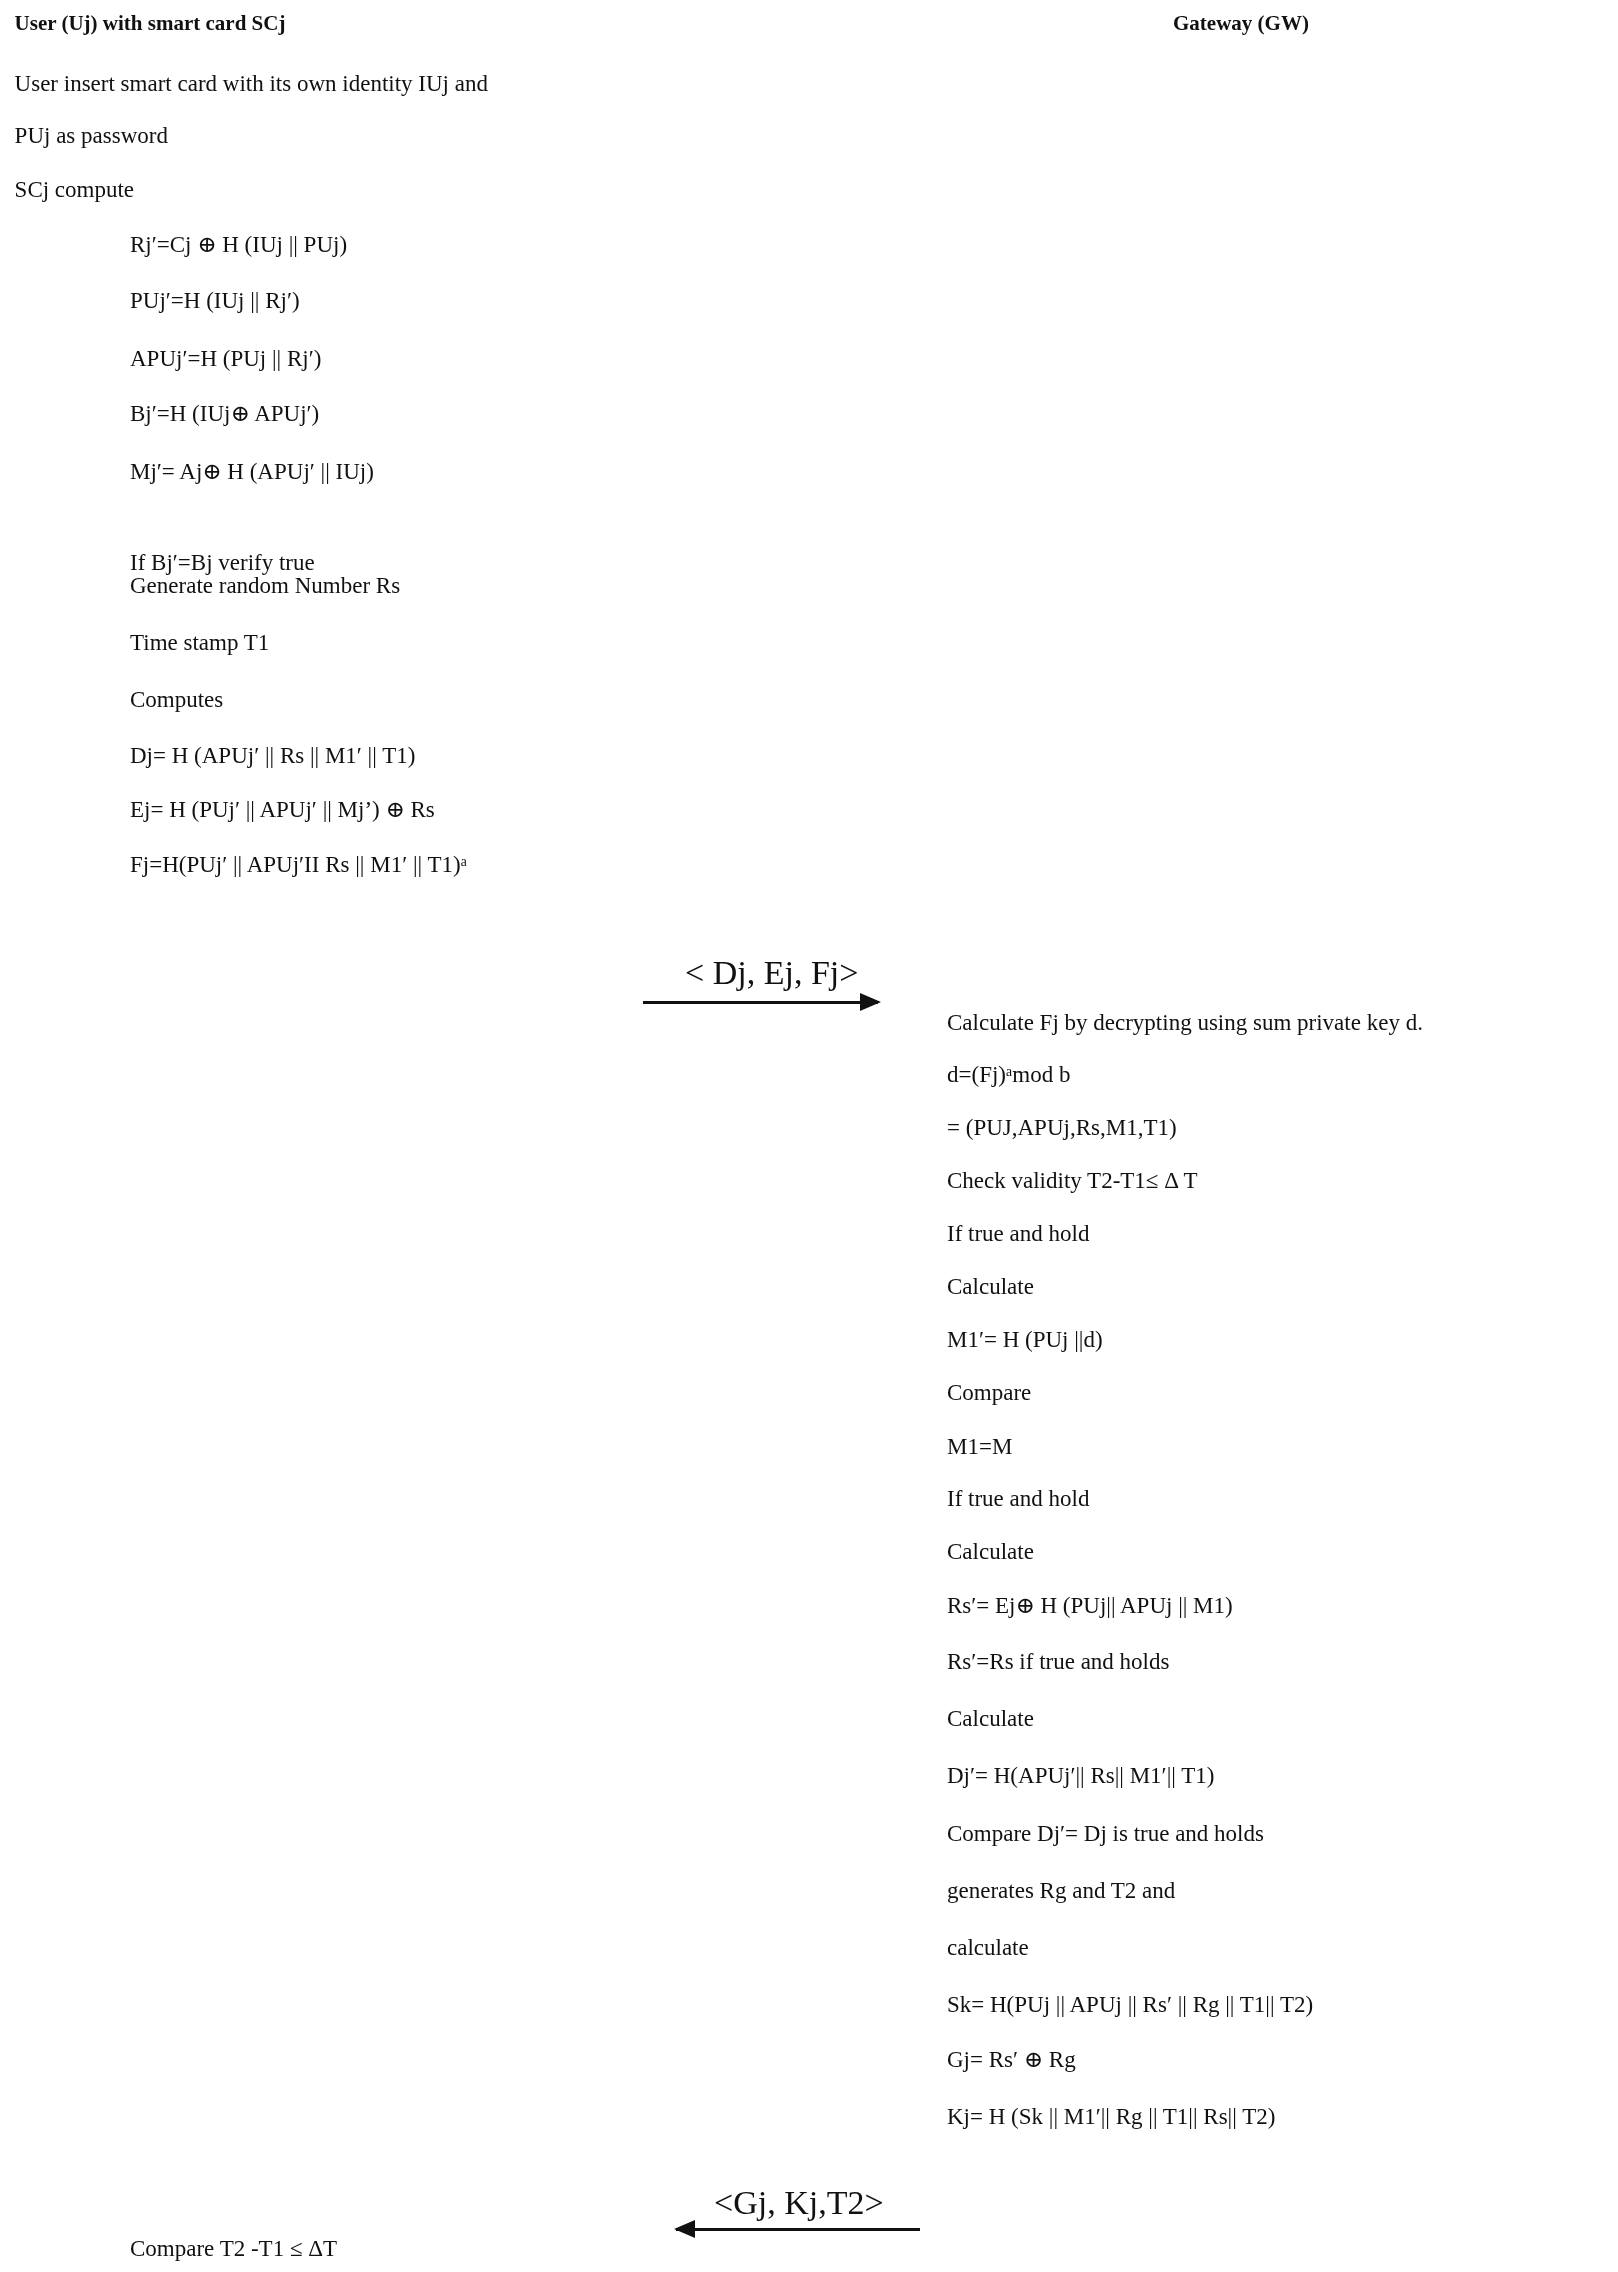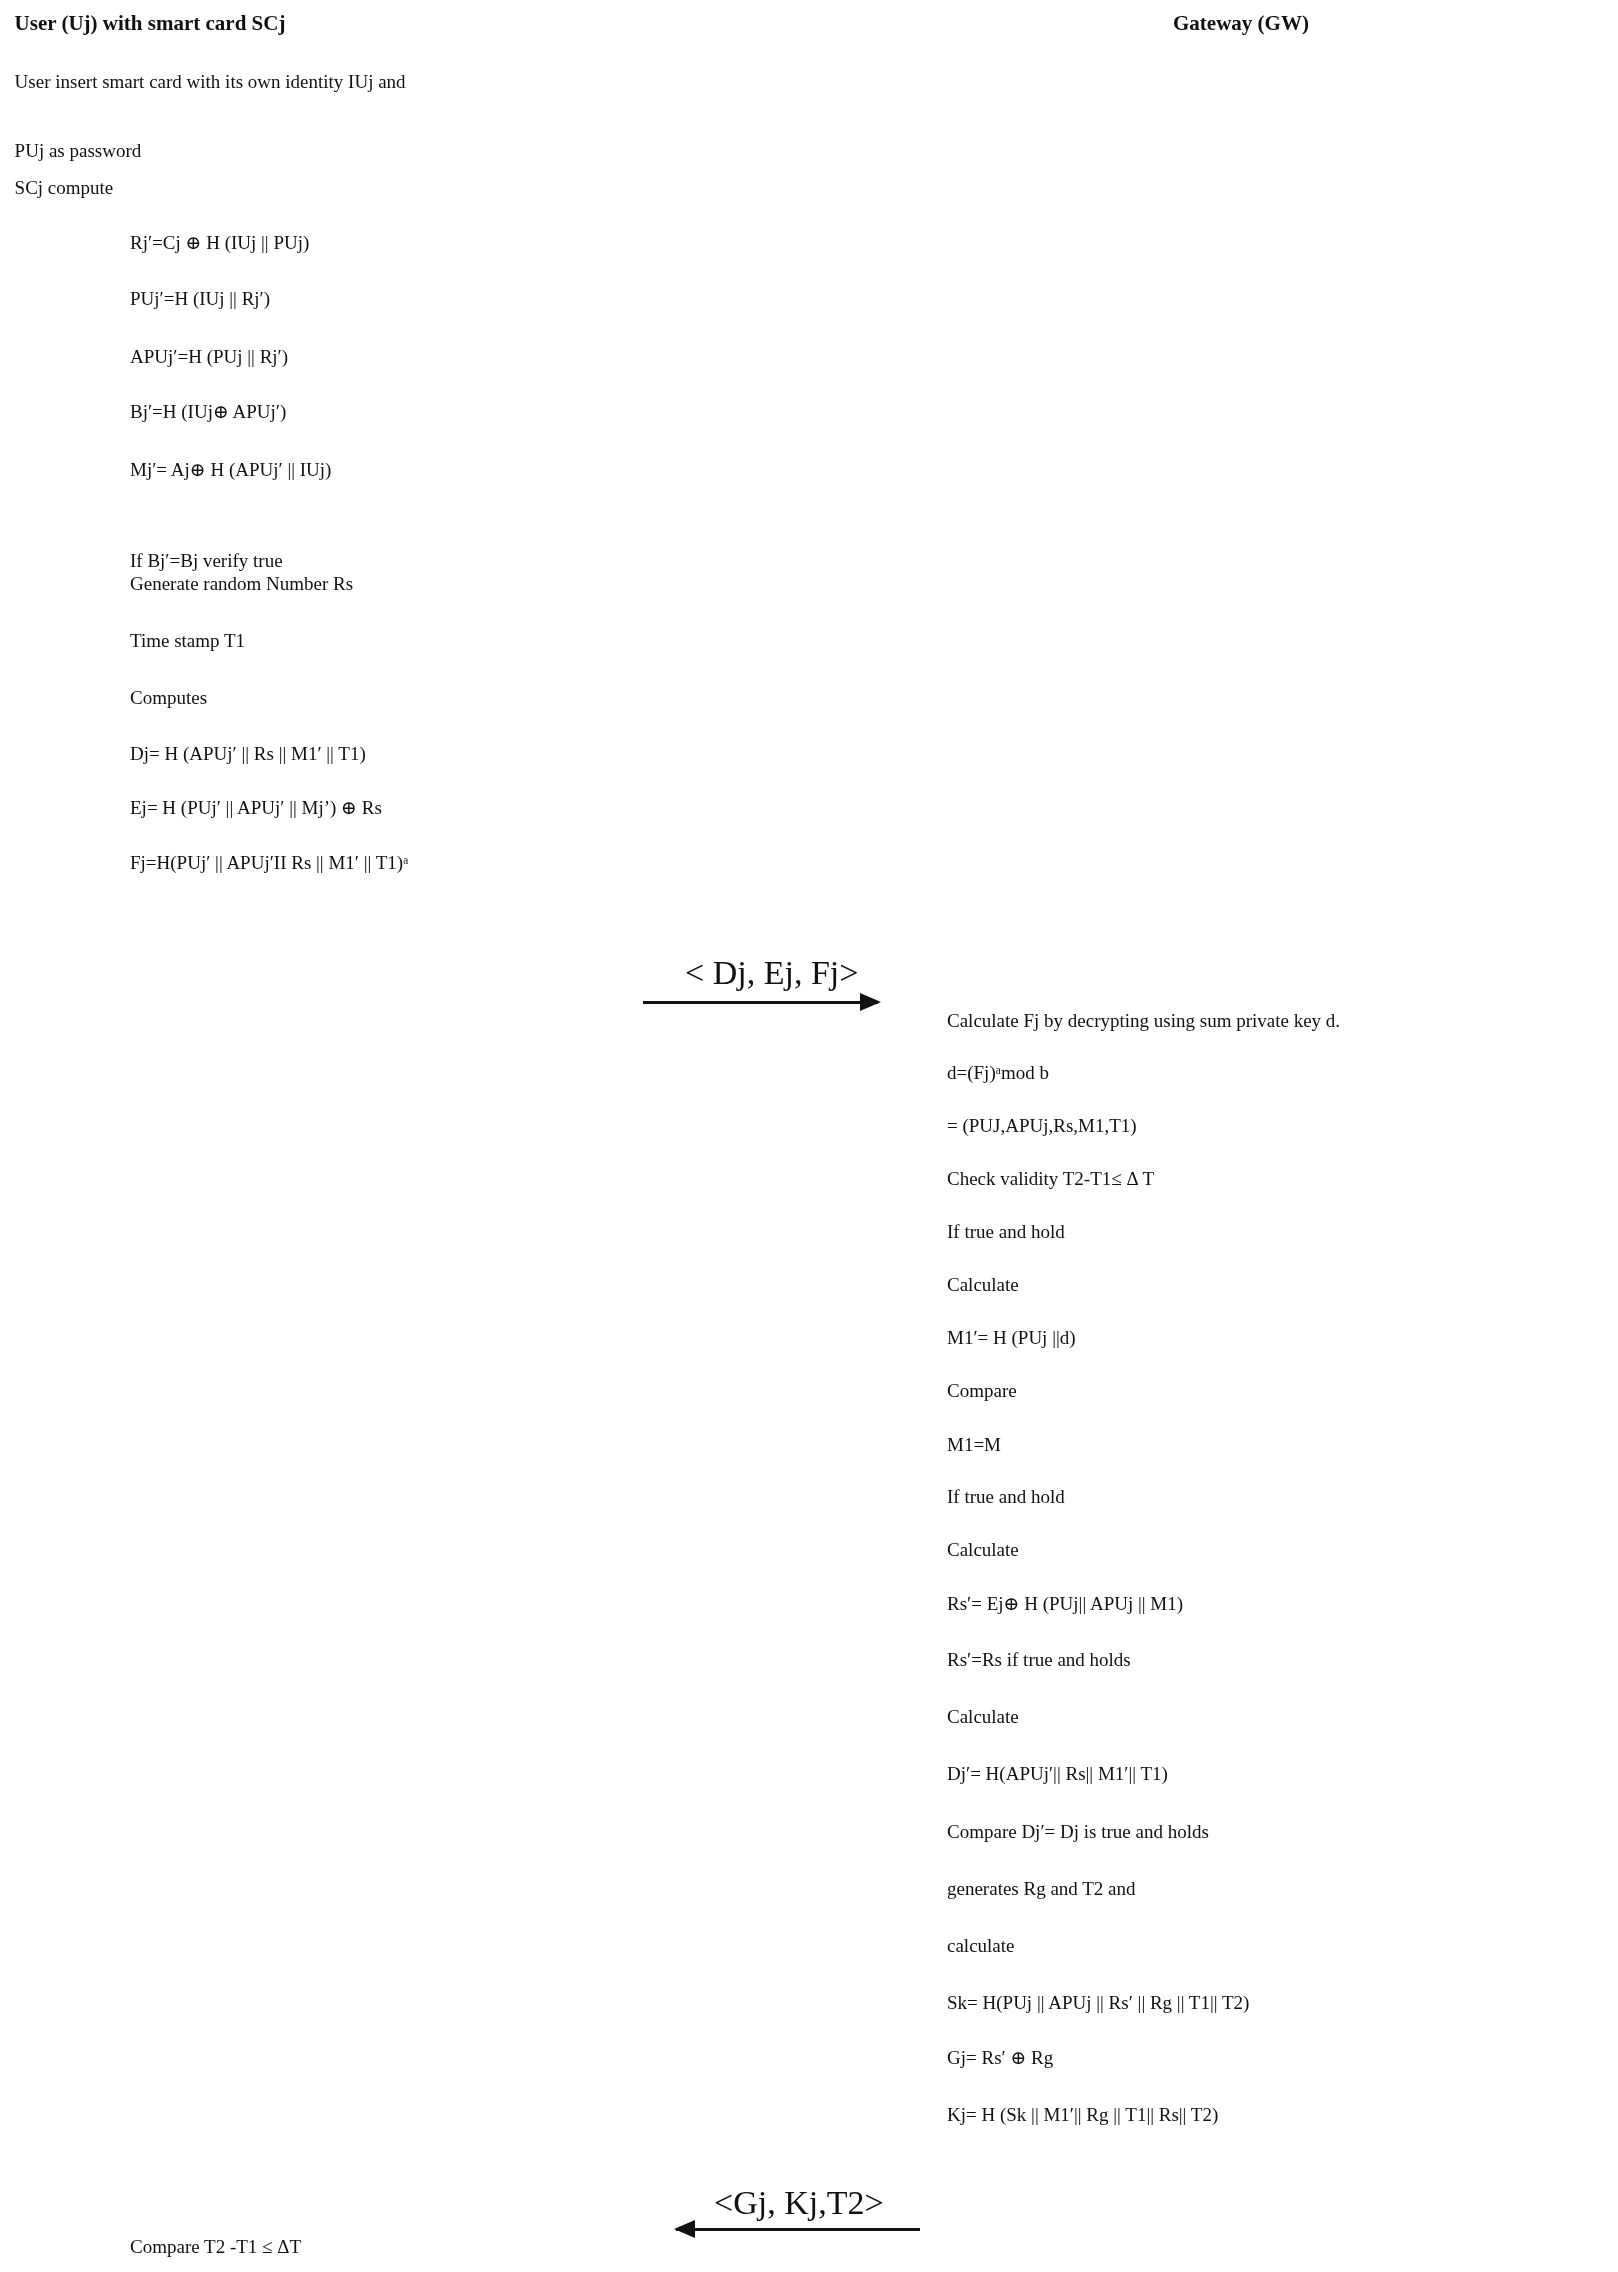--- a/index.html
+++ b/index.html
@@ -1,35 +1,35 @@
 <!DOCTYPE html>
 <html style="font-size:10.2px"><head>
 <meta charset="utf-8">
 <style>
   html, body { margin:0; padding:0; background:#ffffff; }
   body { width:1619px; height:2273px; position:relative; overflow:hidden;
          font-family:"Liberation Serif","DejaVu Serif",serif; color:#111111; }
   .title { position:absolute; font-weight:bold; font-size:21px; white-space:nowrap; }
-  .line { position:absolute; font-size:19px; white-space:nowrap; line-height:1.15; }
+  .line { position:absolute; font-size:23px; white-space:nowrap; line-height:1.15; }
   .arrow-label { position:absolute; font-size:34px; white-space:nowrap; }
   .arrow { position:absolute; height:2.5px; background:#111; }
   .arrow.right::after { content:""; position:absolute; right:-2.5px; top:-8.3px;
       border-left:21.6px solid #111; border-top:9.5px solid transparent; border-bottom:9.5px solid transparent; }
   .arrow.left::before { content:""; position:absolute; left:-2.5px; top:-8.3px;
       border-right:21.6px solid #111; border-top:9.5px solid transparent; border-bottom:9.5px solid transparent; }
 </style>
 </head>
 <body>
 
 <div class="title" style="left:14.6px; top:11.4px;">User (Uj) with smart card SCj</div>
 <div class="title" style="left:1173px; top:11.4px;">Gateway (GW)</div>
 
 <div>
   <div class="line" style="left:14.6px; top:71px;">User insert smart card with its own identity IUj and</div>
-  <div class="line" style="left:14.6px; top:140px;">PUj as password</div>
+  <div class="line" style="left:14.6px; top:123px;">PUj as password</div>
   <div class="line" style="left:14.6px; top:177px;">SCj compute</div>
   <div class="line" style="left:130px; top:232px;">Rj′=Cj ⊕ H (IUj || PUj)</div>
   <div class="line" style="left:130px; top:288px;">PUj′=H (IUj || Rj′)</div>
   <div class="line" style="left:130px; top:346px;text-align:center;">APUj′=H (PUj || Rj′)</div>
   <div class="line" style="left:130px; top:401px;">Bj′=H (IUj⊕ APUj′)</div>
   <div class="line" style="left:130px; top:459px;">Mj′= Aj⊕ H (APUj′ || IUj)</div>
   <div class="line" style="left:130px; top:516px;margin-top:34px;">If Bj′=Bj verify true</div>
   <div class="line" style="left:130px; top:573px;">Generate random Number Rs</div>
   <div class="line" style="left:130px; top:630px;">Time stamp T1</div>
   <div class="line" style="left:130px; top:687px;">Computes</div>

